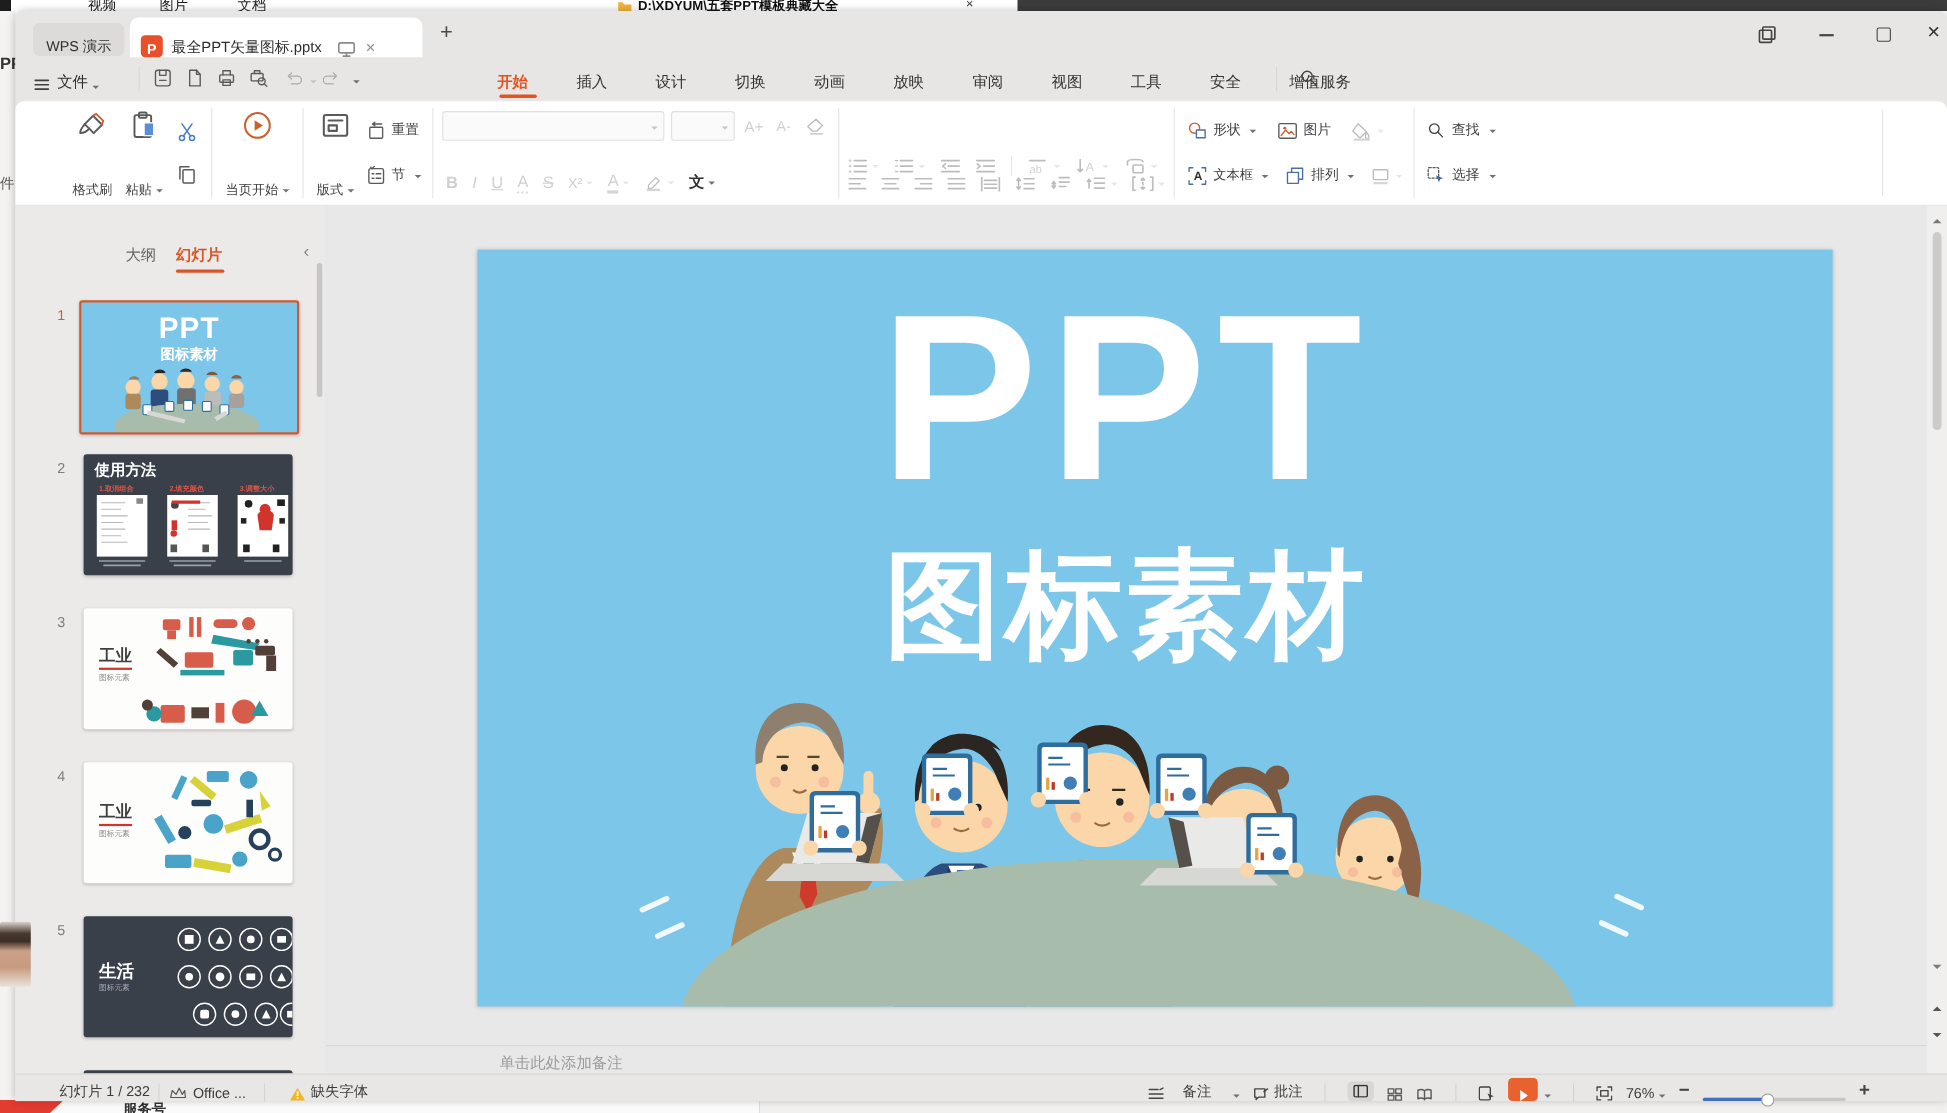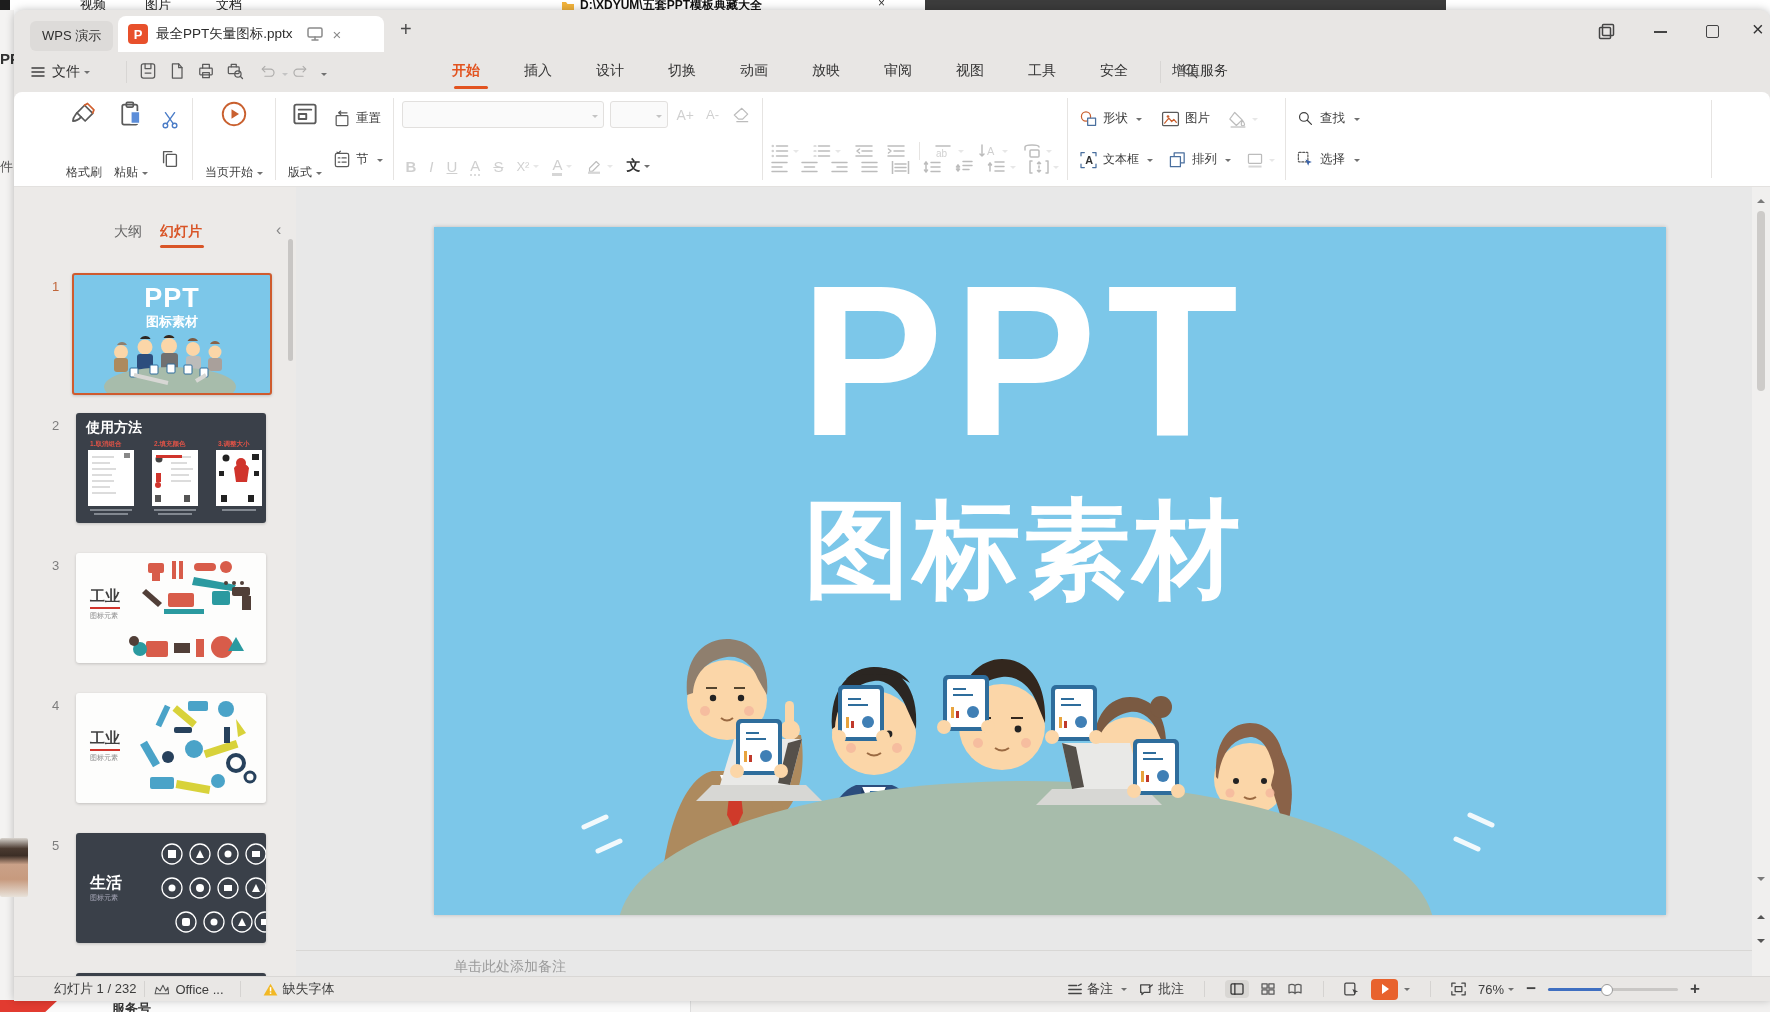--- a/index.html
+++ b/index.html
@@ -1,40 +1,40 @@
 <!DOCTYPE html>
 <html><head>
 <meta charset="utf-8">
 <style>
   html,body{margin:0;padding:0}
   body{width:1770px;height:1012px;position:relative;overflow:hidden;
        font-family:"Liberation Sans",sans-serif;background:#fff;color:#3d3d3d}
   .abs{position:absolute}
-  .flex{display:flex;align-items:center}
+  .flex{display:flex;align-items:flex-end}
   .vsep{width:1px;background:#e6e4e2;margin:6px 6px;align-self:stretch}
   .caret{width:0;height:0;border:3.5px solid transparent;border-top-color:#707070;display:inline-block;margin:4px 0 0 4px}
   .caret.g{border-top-color:#c4c4c4}
   .ic{fill:none;stroke:#5a5a5a;stroke-width:1.5;stroke-linecap:round;stroke-linejoin:round}
   .dis{opacity:.4}
   
   #win{left:14px;top:10px;width:1756px;height:990px;background:#e8e6e4;border-radius:9px 9px 0 0;box-shadow:0 0 8px rgba(0,0,0,.25)}
   .bigbtn{display:flex;flex-direction:column;align-items:center;justify-content:space-between;padding:7px 6px 5px;border-radius:4px}
   .bigbtn .lbl{font-size:12px;color:#3f3f3f;white-space:nowrap;display:flex;align-items:center}
   .smrow{display:flex;align-items:center}
   .tbtn{display:flex;align-items:center;justify-content:center;border-radius:3px;padding:2px 3px}
   .menu-item{font-size:14px;color:#333;padding:0 4px;white-space:nowrap}
   .thumbbox{position:absolute;left:62px;width:190px;height:110px;border-radius:3px;overflow:hidden;box-shadow:0 1px 3px rgba(0,0,0,.18);background:#fff}
   .thumbnum{position:absolute;left:38px;font-size:13px;color:#7d7d7d}
   .stxt{font-size:13px;color:#3d3d3d;white-space:nowrap}
   .ssep{width:1px;height:16px;background:#d5d3d1;margin:0 8px}
 </style>
 </head>
 <body>
 
-<div class="abs" style="left:0;top:0;width:1446px;height:10px;background:#fff;overflow:hidden">
+<div class="abs" style="left:0;top:0;width:1770px;height:10px;background:#fff;overflow:hidden">
   <div class="abs" style="left:80px;top:-4px;font-size:13px;color:#222">视频</div>
   <div class="abs" style="left:145px;top:-4px;font-size:13px;color:#222">图片</div>
   <div class="abs" style="left:216px;top:-4px;font-size:13px;color:#222">文档</div>
   <svg class="abs" style="left:561px;top:0" width="14" height="10">
       <path d="M1 2h4l1.5 2H13v6H1z" fill="#f2b33c"></path>
     </svg>
   <div class="abs" style="left:580px;top:-3px;font-size:12px;color:#111;font-weight:bold">D:\XDYUM\五套PPT模板典藏大全</div>
   <div class="abs" style="left:878px;top:-4px;font-size:12px;color:#333">×</div>
   <div class="abs" style="left:925px;top:0;width:845px;height:10px;background:#3c3c3c"></div>
   <div class="abs" style="left:0;top:0;width:10px;height:10px;background:#1d1d1d"></div>
@@ -784,21 +784,21 @@
       <span class="stxt" style="margin-left:5px">Office ...</span>
       <span class="ssep" style="margin-left:16px"></span>
       <svg width="15" height="13" viewBox="0 0 15 13" style="margin:0 5px 0 14px">
           <path d="M7.5 0.8 14.4 12.4H0.6Z" fill="#f2b824"></path>
           <rect x="6.8" y="4.2" width="1.5" height="4.2" fill="#fff"></rect>
           <rect x="6.8" y="9.4" width="1.5" height="1.5" fill="#fff"></rect>
         </svg>
       <span class="stxt">缺失字体</span>
     </div>
     <div class="flex" style="margin-left:auto;margin-right:70px;gap:12px">
-      <span class="flex" style="gap:4px">
+      <span class="flex" style="gap:16px">
         <svg width="16" height="13" viewBox="0 0 18 14">
             <path d="M2 2.5h9M2 7h14M2 11.5h14M13 2.5l3-1.5" class="ic" style="stroke:#444"></path>
           </svg>
         <span class="stxt">备注</span>
           <span class="caret"></span>
       </span>
       <span class="flex" style="gap:4px">
         <svg width="15" height="13" viewBox="0 0 18 15">
             <path d="M2 2h11v9H6l-2.5 2.5V11H2z" class="ic" style="stroke:#444"></path>
             <path d="M12 5l4-3" class="ic" style="stroke:#444"></path>

